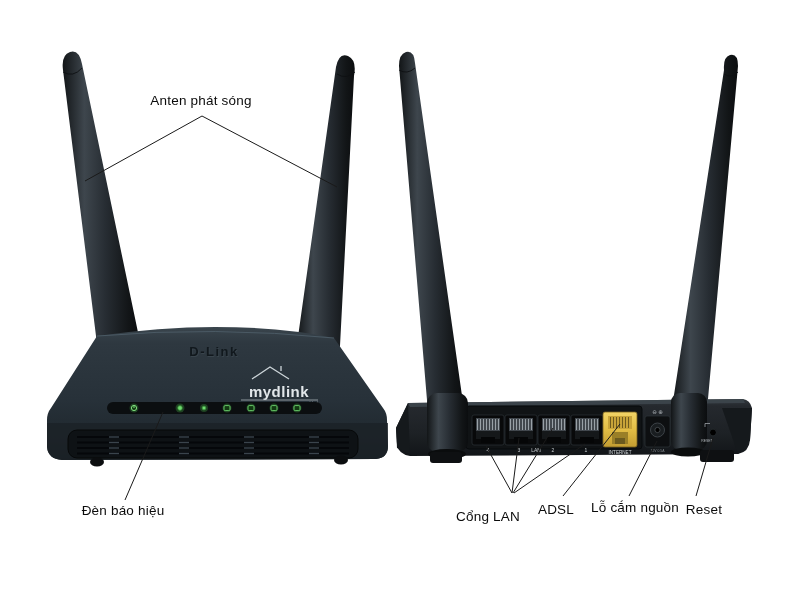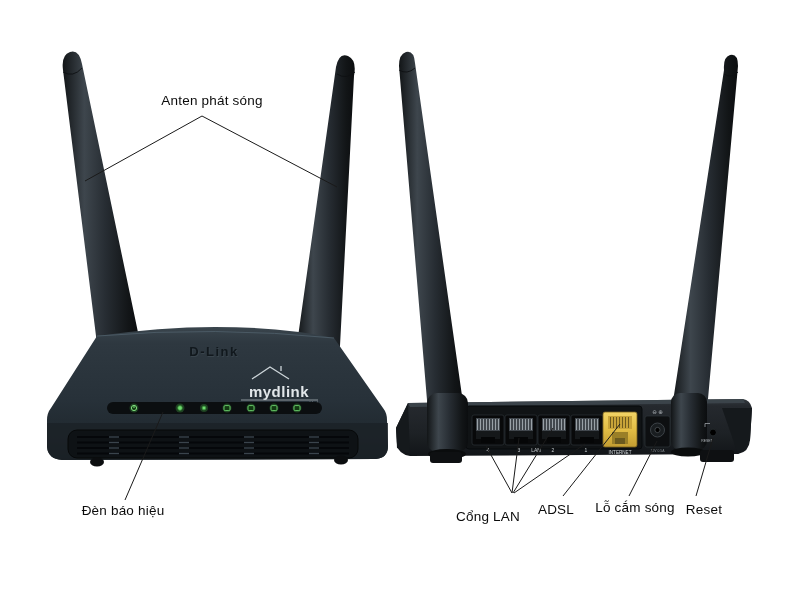--- a/index.html
+++ b/index.html
@@ -218,20 +218,20 @@
     <path d="M486,446 L512,493"></path>
     <path d="M519,438 L512,493"></path>
     <path d="M553,428 L513,493"></path>
     <path d="M585,444 L514,493"></path>
     <path d="M620,424 L563,496"></path>
     <path d="M657,441 L629,496"></path>
     <path d="M713,438 L696,496"></path>
   </g>
 </svg>
 
-<div class="ann" style="left:201px;top:93px;margin-left:11px;">Anten phát sóng</div>
+<div class="ann" style="left:201px;top:93px;">Anten phát sóng</div>
 <div class="ann" style="left:123px;top:503px;">Đèn báo hiệu</div>
 <div class="ann" style="left:488px;top:501px;margin-top:8px;">Cổng LAN</div>
 <div class="ann" style="left:556px;top:502px;">ADSL</div>
-<div class="ann" style="left:635px;top:500px;">Lỗ cắm sóng</div>
+<div class="ann" style="left:635px;top:500px;">Lỗ cắm nguồn</div>
 <div class="ann" style="left:704px;top:502px;">Reset</div>
 
 </div>
 
 </body></html>

